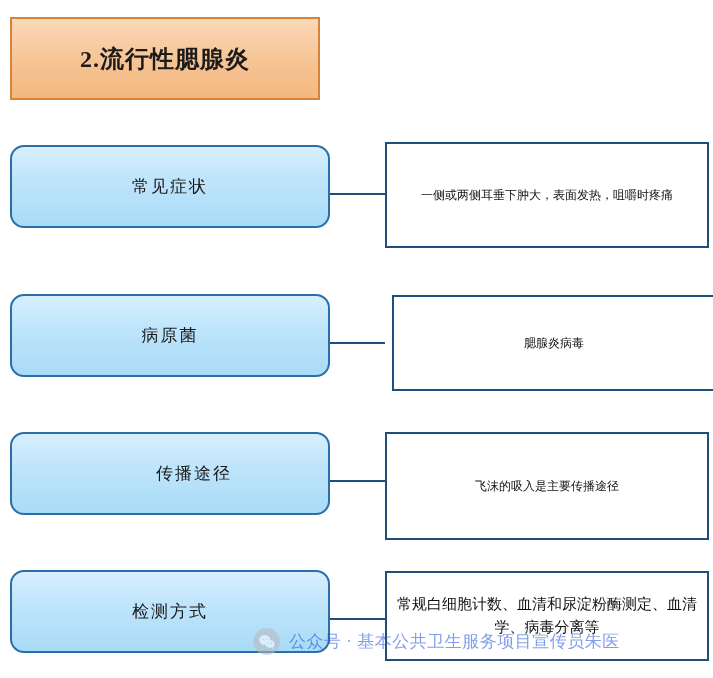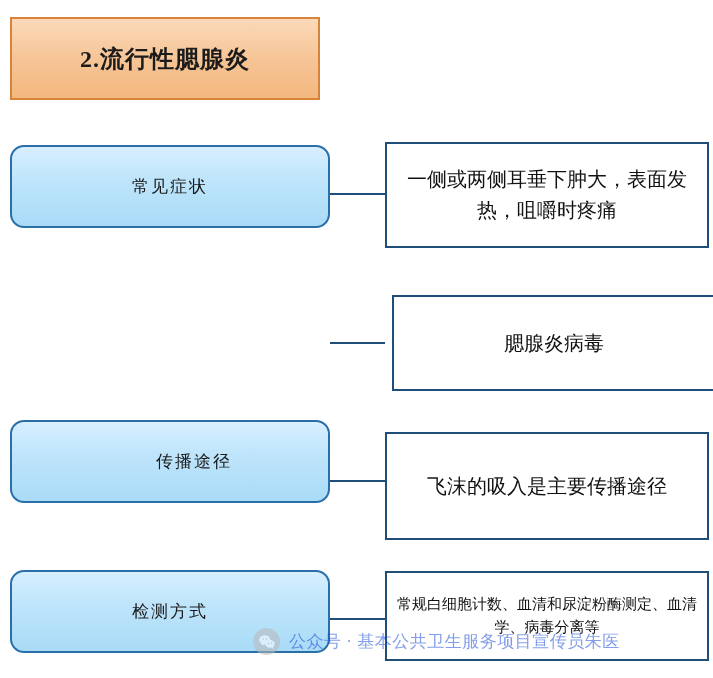--- a/index.html
+++ b/index.html
@@ -70,21 +70,21 @@
     width: 324px;
     background: #ffffff;
     border: 2px solid #1f4e79;
     box-sizing: border-box;
     display: flex;
     align-items: center;
     justify-content: center;
     padding: 4px 10px;
   }
   .right-text {
-    font-size: 20px;
+    font-size: 12px;
     color: #111111;
     font-family: "Liberation Serif", serif;
     text-align: center;
     line-height: 1.55;
   }
   .right-text.small {
     font-size: 15px;
   }
 
   
@@ -131,26 +131,29 @@
   </div>
 
   <div class="left-box" style="top:145px;">
     <span class="left-label">常见症状</span>
   </div>
   <div class="connector" style="left:330px; top:193px; width:55px;"></div>
   <div class="right-box" style="top:142px; height:106px;">
     <span class="right-text">一侧或两侧耳垂下肿大，表面发热，咀嚼时疼痛</span>
   </div>
 
+  <div class="left-box" style="top:294px;">
+    <span class="left-label">病原菌</span>
+  </div>
   <div class="connector" style="left:330px; top:342px; width:55px;"></div>
   <div class="right-box" style="top:295px; height:96px;margin-left:7px;">
     <span class="right-text">腮腺炎病毒</span>
   </div>
 
-  <div class="left-box" style="top:420px;padding-left:48px;">
+  <div class="left-box" style="top:432px;padding-left:48px;">
     <span class="left-label">传播途径</span>
   </div>
   <div class="connector" style="left:330px; top:480px; width:55px;"></div>
   <div class="right-box" style="top:432px; height:108px;">
     <span class="right-text">飞沫的吸入是主要传播途径</span>
   </div>
 
   <div class="left-box" style="top:570px;">
     <span class="left-label">检测方式</span>
   </div>

